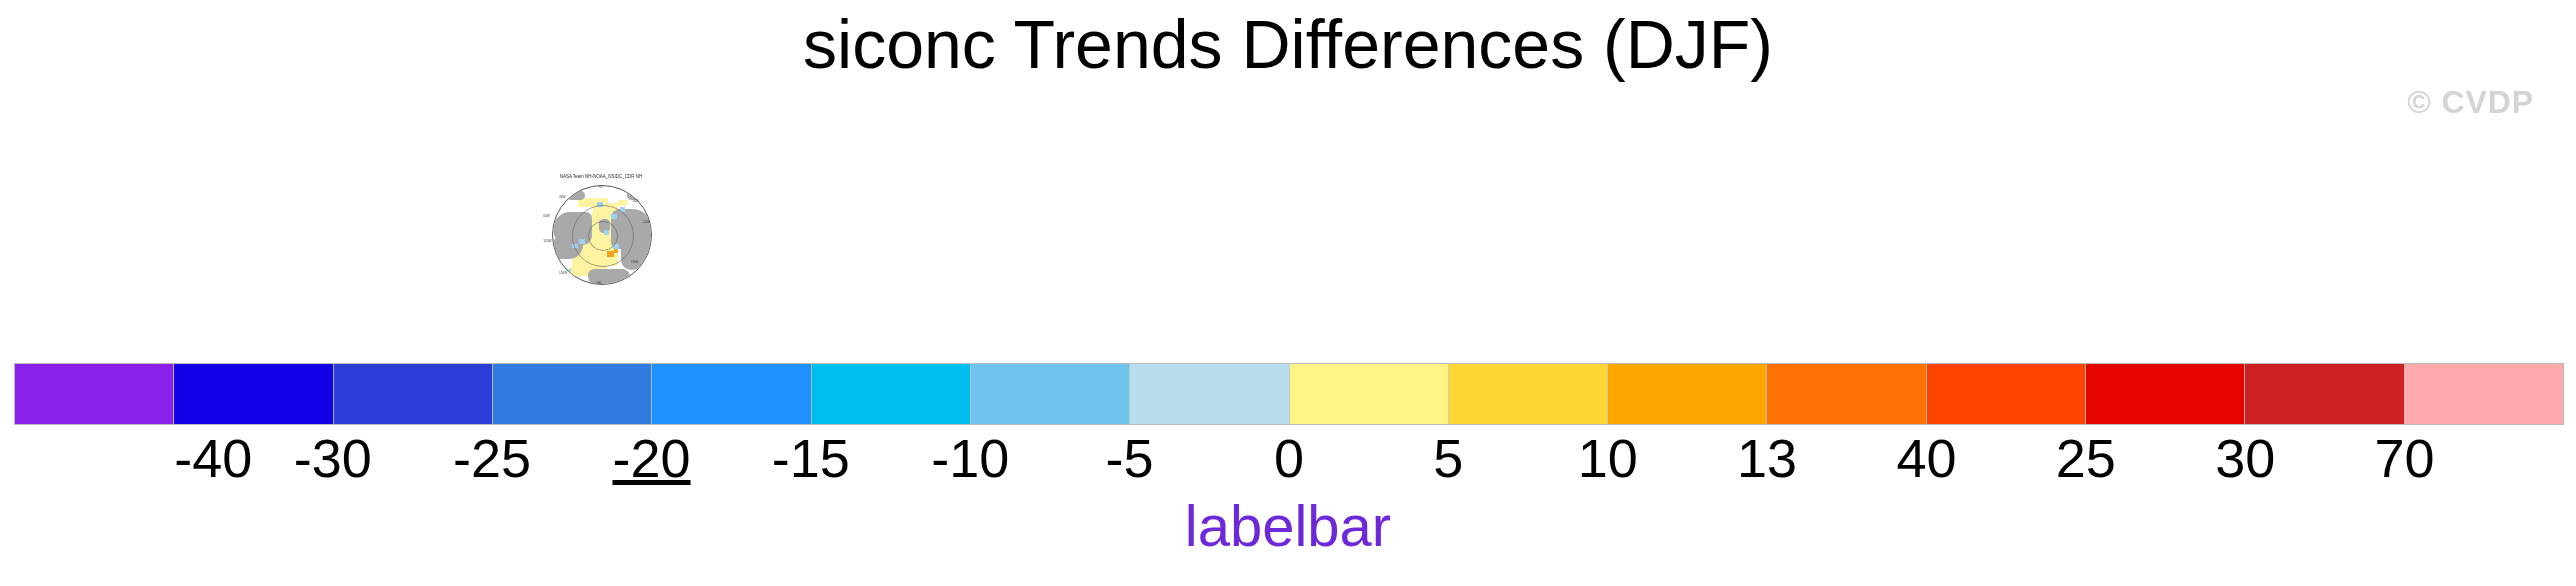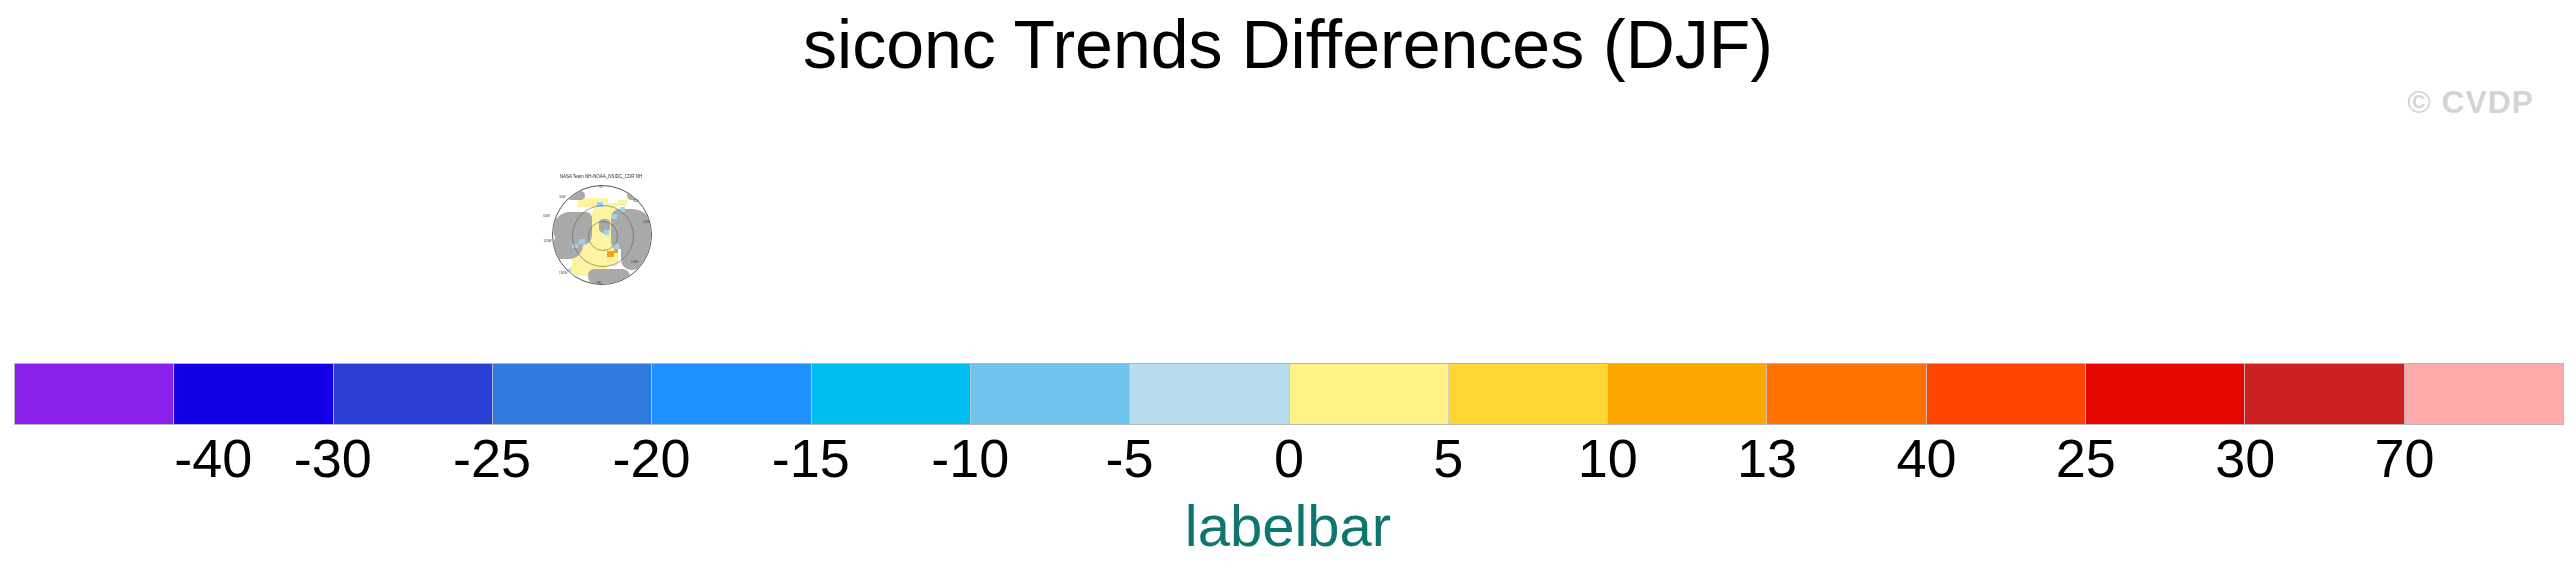--- a/index.html
+++ b/index.html
@@ -146,21 +146,21 @@
 
   
   #cb-axis-label {
     position: absolute;
     left: 0;
     top: 492px;
     width: 2576px;
     text-align: center;
     font-family: "Liberation Sans", sans-serif;
     font-size: 58px;
-    color: #0f766e;
+    color: #6d28d9;
     white-space: nowrap;
   }
 </style>
 </head>
 <body>
 
 <div id="page-title">siconc Trends Differences (DJF)</div>
 
 <div id="watermark">© CVDP</div>
 
@@ -232,21 +232,21 @@
     <div class="cb-cell" title="20 to 25" style="background: rgb(255, 68, 0);"></div>
     <div class="cb-cell" title="25 to 30" style="background: rgb(229, 5, 0);"></div>
     <div class="cb-cell" title="30 to 40" style="background: rgb(204, 32, 33);"></div>
     <div class="cb-cell" title="&gt; 40" style="background: rgb(255, 170, 170);"></div>
   </div>
 
 <div id="cb-ticks">
     <div class="cb-tick" style="left: 6.25%; margin-left: 40px;">-40</div>
     <div class="cb-tick" style="left: 12.5%; text-align: center;">-30</div>
     <div class="cb-tick" style="left: 18.75%;">-25</div>
-    <div class="cb-tick" style="left: 25%;">-20</div>
+    <div class="cb-tick" style="left: 25%; text-decoration: underline;">-20</div>
     <div class="cb-tick" style="left: 31.25%;">-15</div>
     <div class="cb-tick" style="left: 37.5%;">-10</div>
     <div class="cb-tick" style="left: 43.75%;">-5</div>
     <div class="cb-tick" style="left: 50%;">0</div>
     <div class="cb-tick" style="left: 56.25%;">5</div>
     <div class="cb-tick" style="left: 62.5%;">10</div>
     <div class="cb-tick" style="left: 68.75%;">13</div>
     <div class="cb-tick" style="left: 75%;">40</div>
     <div class="cb-tick" style="left: 81.25%;">25</div>
     <div class="cb-tick" style="left: 87.5%;">30</div>

